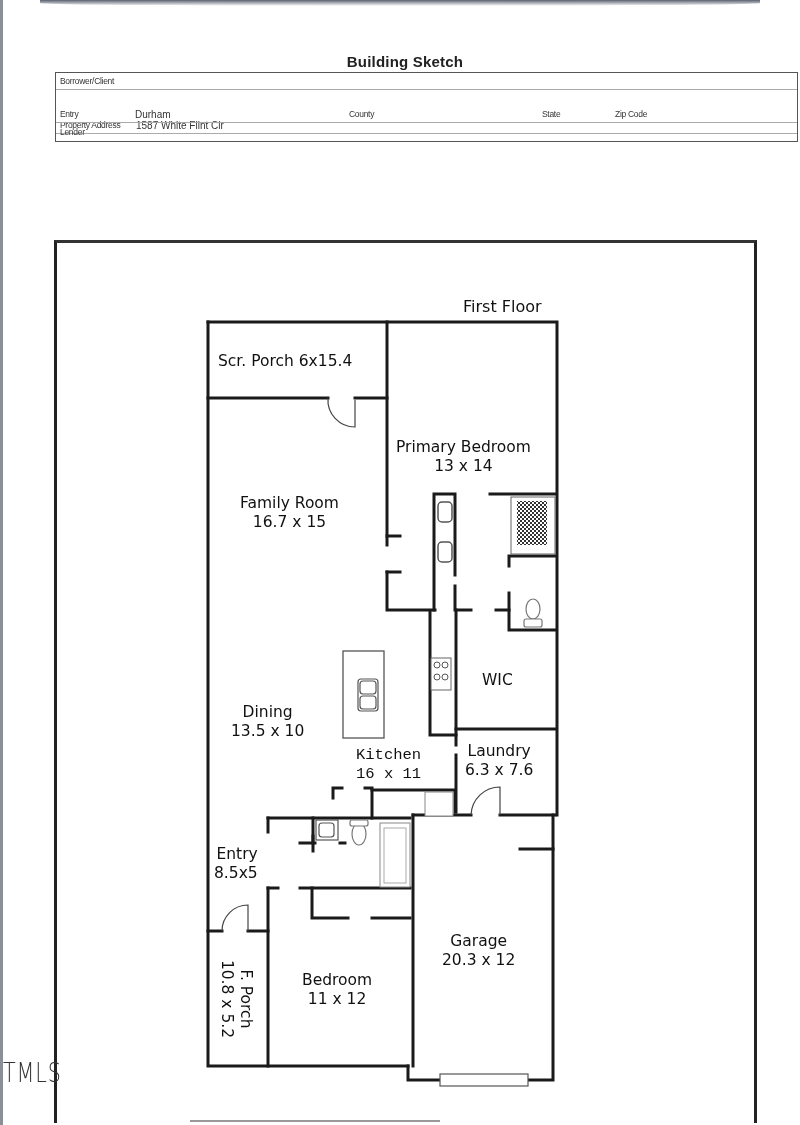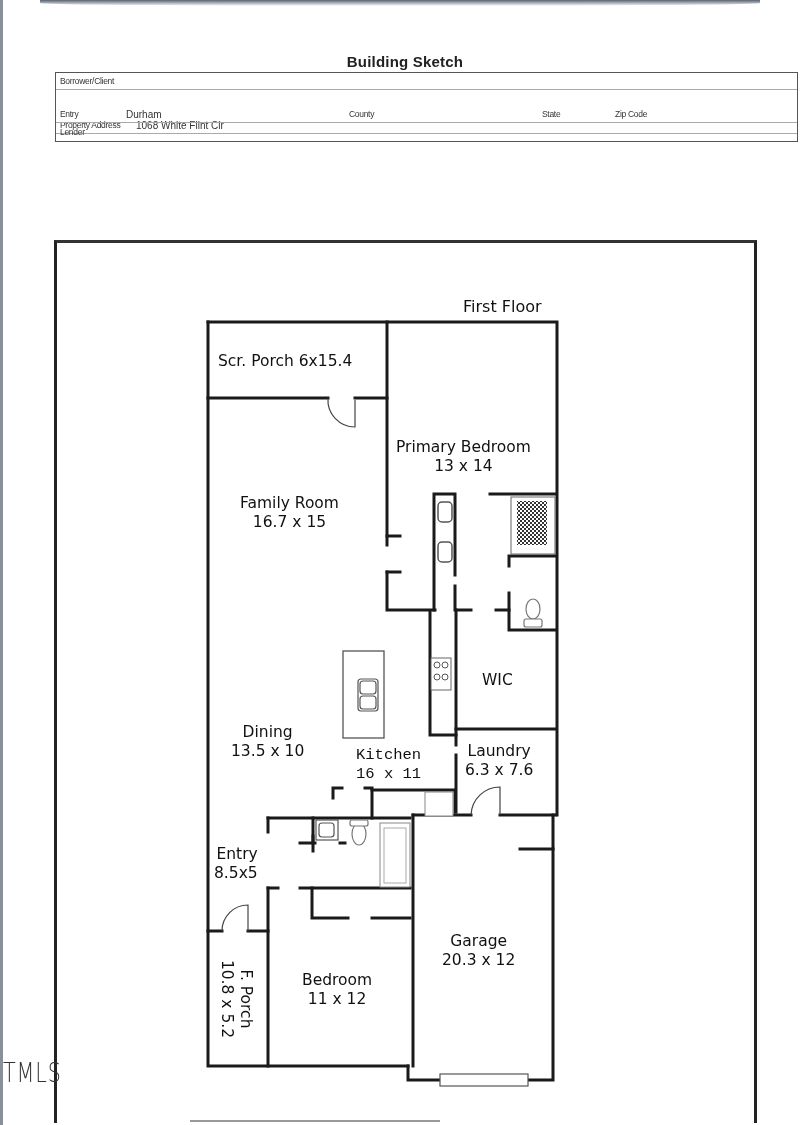--- a/index.html
+++ b/index.html
@@ -29,25 +29,25 @@
 
 <div class="title">Building Sketch</div>
 
 <div class="info-box">
   <div class="info-row" style="top:0;">
     <span class="lbl">Borrower/Client</span>
     <span class="val" style="left:80px"></span>
   </div>
   <div class="info-row" style="top:16px;margin-top:28px;">
     <span class="lbl">Property Address</span>
-    <span class="val" style="left:80px">1068 White Flint Cir</span>
+    <span class="val" style="left:80px">1587 White Flint Cir</span>
   </div>
   <div class="info-row" style="top:33px;">
     <span class="lbl">Entry</span>
-    <span class="val" style="left:70px">Durham</span>
+    <span class="val" style="left:79px">Durham</span>
     <span class="lbl" style="left:293px">County</span>
     <span class="lbl" style="left:486px">State</span>
     <span class="lbl" style="left:559px">Zip Code</span>
   </div>
   <div class="info-row" style="top:51px;">
     <span class="lbl">Lender</span>
   </div>
 </div>
 
 <div class="frame"></div>
@@ -164,21 +164,21 @@
   <div>Primary Bedroom</div>
   <div>13 x 14</div>
 </div>
 <div class="room-label" style="left:240px;top:494px;">
   <div>Family Room</div>
   <div>16.7 x 15</div>
 </div>
 <div class="room-label" style="left:482px;top:671px;">
   <div>WIC</div>
 </div>
-<div class="room-label" style="left:231px;top:703px;margin-top:20px;">
+<div class="room-label" style="left:231px;top:703px;">
   <div>Dining</div>
   <div>13.5 x 10</div>
 </div>
 <div class="room-label" style="left:356px;top:746px;font-family:Liberation Mono, monospace;">
   <div>Kitchen</div>
   <div>16 x 11</div>
 </div>
 <div class="room-label" style="left:465px;top:742px;">
   <div>Laundry</div>
   <div>6.3 x 7.6</div>

